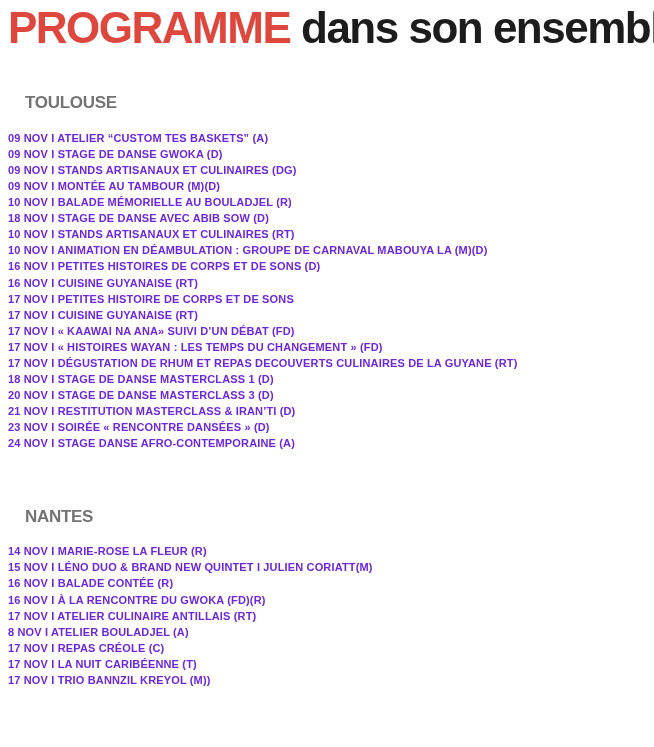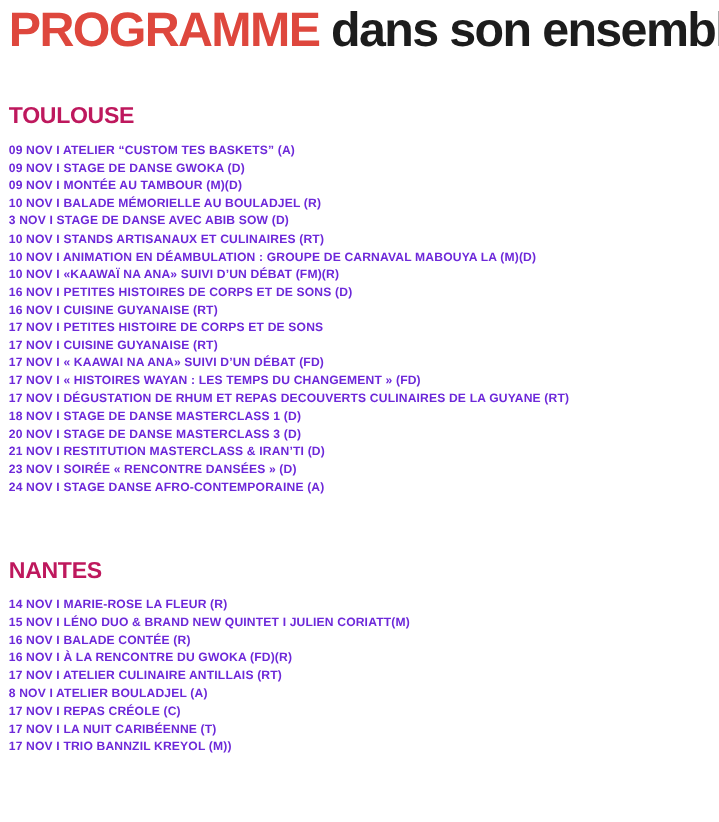--- a/index.html
+++ b/index.html
@@ -28,25 +28,25 @@
   }
   .main-title .accent {
     
   }
   .section {
     margin: 0;
   }
   .section-toulouse { margin-top: 44px; }
   .section-nantes  { margin-top: 56px; }
   .section-heading {
-    margin: 0;
-    font-size: 21px;
+    margin: 17px;
+    font-size: 17px;
     font-weight: 700;
     letter-spacing: -0.3px;
-    color: #be185d;
+    color: #737373;
     line-height: 1.1;
   }
   .event-list {
     list-style: none;
     margin: 12px 0 0 0;
     padding: 0;
   }
   .section-nantes .event-list { }
   .event-row {
     font-size: 11px;
@@ -62,26 +62,26 @@
 
 <div class="page">
   <h1 class="main-title"><span class="accent" style="color: rgb(222, 71, 61);">PROGRAMME</span><span> dans son ensemble</span></h1>
 
   <div id="sections">
       <section class="section section-toulouse">
         <h2 class="section-heading">TOULOUSE</h2>
         <ul class="event-list">
           <li class="event-row">09 NOV I ATELIER “CUSTOM TES BASKETS” (A)</li>
           <li class="event-row">09 NOV I STAGE DE DANSE GWOKA (D)</li>
+          <li class="event-row">09 NOV I STANDS ARTISANAUX ET CULINAIRES (DG)</li>
           <li class="event-row">09 NOV I MONTÉE AU TAMBOUR (M)(D)</li>
           <li class="event-row">10 NOV I BALADE MÉMORIELLE AU BOULADJEL (R)</li>
-          <li class="event-row">3 NOV I STAGE DE DANSE AVEC ABIB SOW (D)</li>
+          <li class="event-row">18 NOV I STAGE DE DANSE AVEC ABIB SOW (D)</li>
           <li class="event-row">10 NOV I STANDS ARTISANAUX ET CULINAIRES (RT)</li>
           <li class="event-row">10 NOV I ANIMATION EN DÉAMBULATION : GROUPE DE CARNAVAL MABOUYA LA (M)(D)</li>
-          <li class="event-row">10 NOV I «KAAWAÏ NA ANA» SUIVI D’UN DÉBAT (FM)(R)</li>
           <li class="event-row">16 NOV I PETITES HISTOIRES DE CORPS ET DE SONS (D)</li>
           <li class="event-row">16 NOV I CUISINE GUYANAISE (RT)</li>
           <li class="event-row">17 NOV I PETITES HISTOIRE DE CORPS ET DE SONS</li>
           <li class="event-row">17 NOV I CUISINE GUYANAISE (RT)</li>
           <li class="event-row">17 NOV I « KAAWAI NA ANA» SUIVI D’UN DÉBAT (FD)</li>
           <li class="event-row">17 NOV I « HISTOIRES WAYAN : LES TEMPS DU CHANGEMENT » (FD)</li>
           <li class="event-row">17 NOV I DÉGUSTATION DE RHUM ET REPAS DECOUVERTS CULINAIRES DE LA GUYANE (RT)</li>
           <li class="event-row">18 NOV I STAGE DE DANSE MASTERCLASS 1 (D)</li>
           <li class="event-row">20 NOV I STAGE DE DANSE MASTERCLASS 3 (D)</li>
           <li class="event-row">21 NOV I RESTITUTION MASTERCLASS &amp; IRAN’TI (D)</li>

